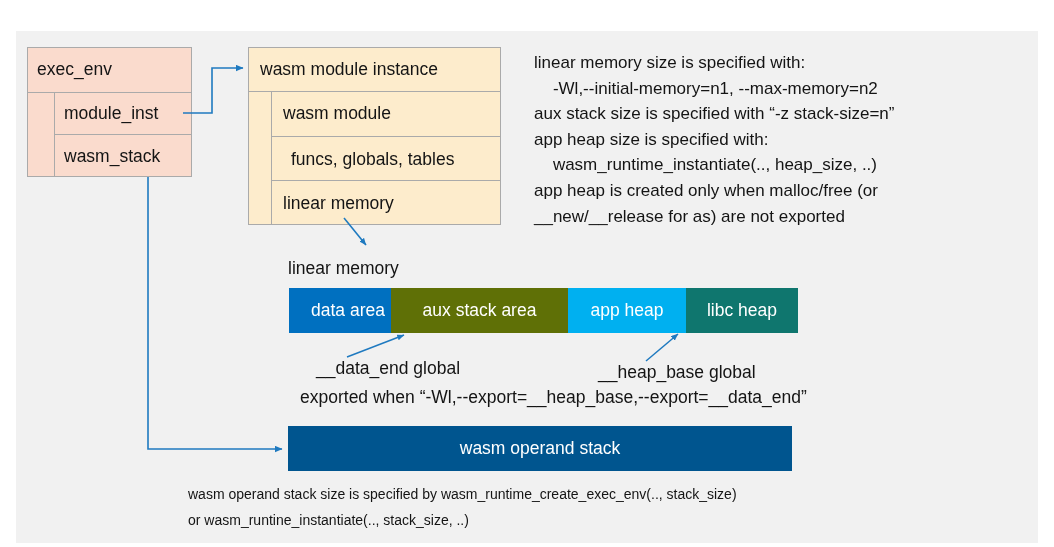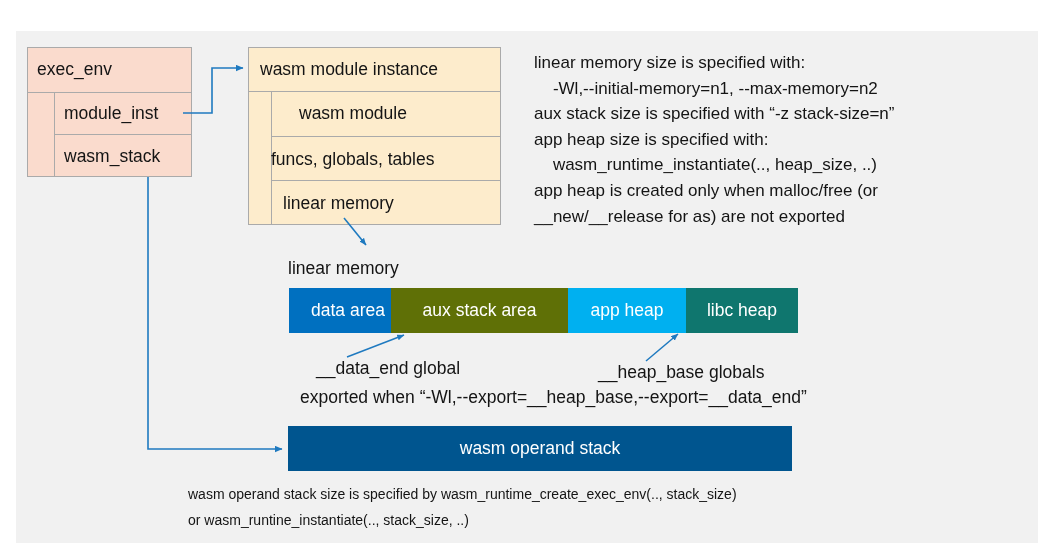--- a/index.html
+++ b/index.html
@@ -157,22 +157,22 @@
     background: #aaaaaa;
   }
   .mi-div-2 {
     position: absolute;
     left: 271px;
     top: 180px;
     width: 230px;
     height: 1px;
     background: #aaaaaa;
   }
-  .mi-row-1 { left: 271px; top: 91px;  width: 230px; height: 45px; padding-left: 28px; }
-  .mi-row-2 { left: 271px; top: 137px; width: 230px; height: 44px; padding-left: 0; }
+  .mi-row-1 { left: 271px; top: 91px;  width: 230px; height: 45px; padding-left: 12px; }
+  .mi-row-2 { left: 271px; top: 137px; width: 230px; height: 44px; padding-left: 20px; }
   .mi-row-3 { left: 271px; top: 181px; width: 230px; height: 44px; padding-left: 12px; }
 
   
   .note-right {
     position: absolute;
     left: 534px;
     top: 50px;
     width: 500px;
     font-size: 17px;
     line-height: 25.6px;
@@ -302,21 +302,21 @@
   <div class="lm-caption">linear memory</div>
 
   <div class="membar">
     <div class="seg seg-data">data area</div>
     <div class="seg seg-aux">aux stack area</div>
     <div class="seg seg-appheap">app heap</div>
     <div class="seg seg-libcheap">libc heap</div>
   </div>
 
   <div class="ann ann-data-end">__data_end global</div>
-  <div class="ann ann-heap-base">__heap_base globals</div>
+  <div class="ann ann-heap-base">__heap_base global</div>
   <div class="ann ann-exported">exported when “-Wl,--export=__heap_base,--export=__data_end”</div>
 
   <div class="operand-stack">wasm operand stack</div>
 
   <div class="note-bottom">wasm operand stack size is specified by wasm_runtime_create_exec_env(.., stack_size)
 or wasm_runtine_instantiate(.., stack_size, ..)</div>
 
   <svg class="overlay" viewBox="0 0 1054 547">
     <defs>
       <marker id="arrowBlue" markerWidth="9" markerHeight="9" refX="7.5" refY="3.4" orient="auto" markerUnits="userSpaceOnUse">

